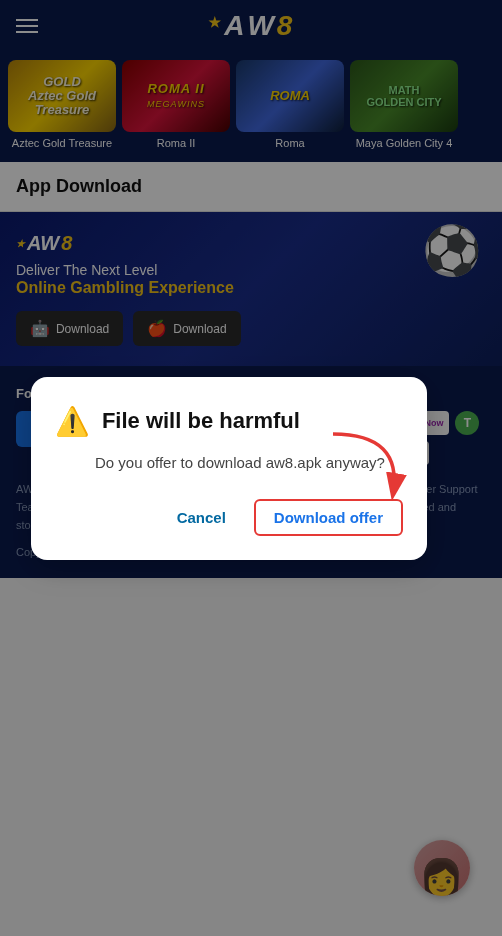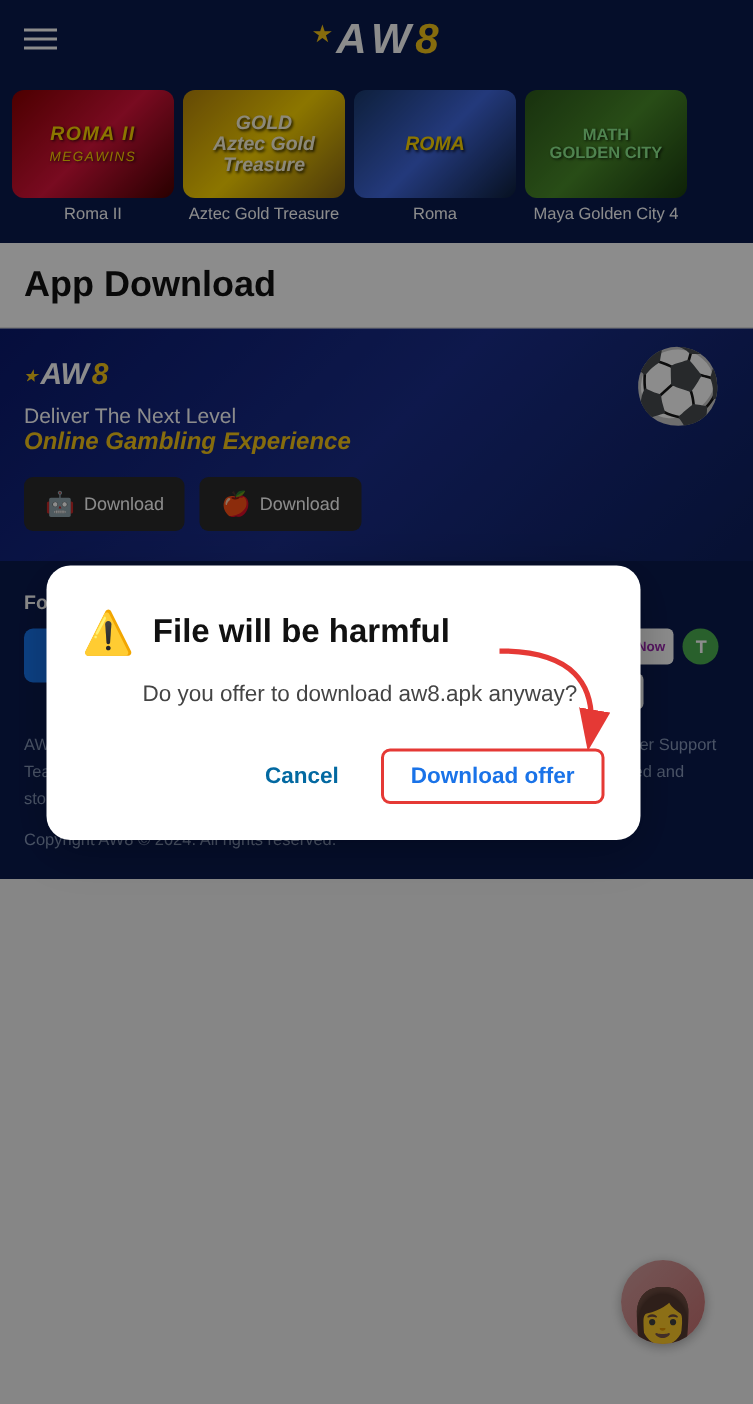--- a/index.html
+++ b/index.html
@@ -126,21 +126,21 @@
     .roma-title { color: #ffd700; font-style: italic; }
     .maya-title { color: #90ee90; font-size: 11px; }
 
     
     .app-download-header {
       background: white;
       padding: 14px 16px;
       border-bottom: 1px solid #e0e0e0;
     }
     .app-download-title {
-      font-size: 24px;
+      font-size: 18px;
       font-weight: 700;
       color: #111;
     }
 
     
     .banner-section {
       background: linear-gradient(135deg, #0a1a6e, #1a2d8a, #0d1f5c);
       padding: 20px 16px;
       position: relative;
       overflow: hidden;
@@ -161,21 +161,20 @@
     .banner-subtitle {
       color: white;
       font-size: 14px;
       font-weight: 400;
       line-height: 1.3;
     }
     .banner-highlight {
       color: #f5c518;
       font-size: 16px;
       font-weight: 700;
-      font-style: italic;
     }
     .banner-deco {
       position: absolute;
       right: 0;
       top: 0;
       width: 160px;
       height: 140px;
       display: flex;
       align-items: center;
       justify-content: center;
@@ -386,35 +385,35 @@
     <span class="logo-star">★</span>
       <span class="logo-a">A</span>
       <span class="logo-w">W</span>
       <span class="logo-8">8</span>
   </div>
 </div>
 
 <div class="games-section">
   <div class="games-row">
     <div class="game-item">
+      <div class="game-thumb game-thumb-gold">
+        <div class="thumb-inner">
+          <div class="thumb-title gold-title">GOLD<br>Aztec Gold<br>Treasure</div>
+        </div>
+      </div>
+      <div class="game-label">Aztec Gold
+Treasure</div>
+    </div>
+    <div class="game-item">
       <div class="game-thumb game-thumb-roma2">
         <div class="thumb-inner">
           <div class="thumb-title roma2-title">ROMA II<br><span style="font-size:9px;font-weight:400;">MEGAWINS</span></div>
         </div>
       </div>
       <div class="game-label">Roma II</div>
-    </div>
-    <div class="game-item">
-      <div class="game-thumb game-thumb-gold">
-        <div class="thumb-inner">
-          <div class="thumb-title gold-title">GOLD<br>Aztec Gold<br>Treasure</div>
-        </div>
-      </div>
-      <div class="game-label">Aztec Gold
-Treasure</div>
     </div>
     <div class="game-item">
       <div class="game-thumb game-thumb-roma">
         <div class="thumb-inner">
           <div class="thumb-title roma-title">ROMA</div>
         </div>
       </div>
       <div class="game-label">Roma</div>
     </div>
     <div class="game-item">

